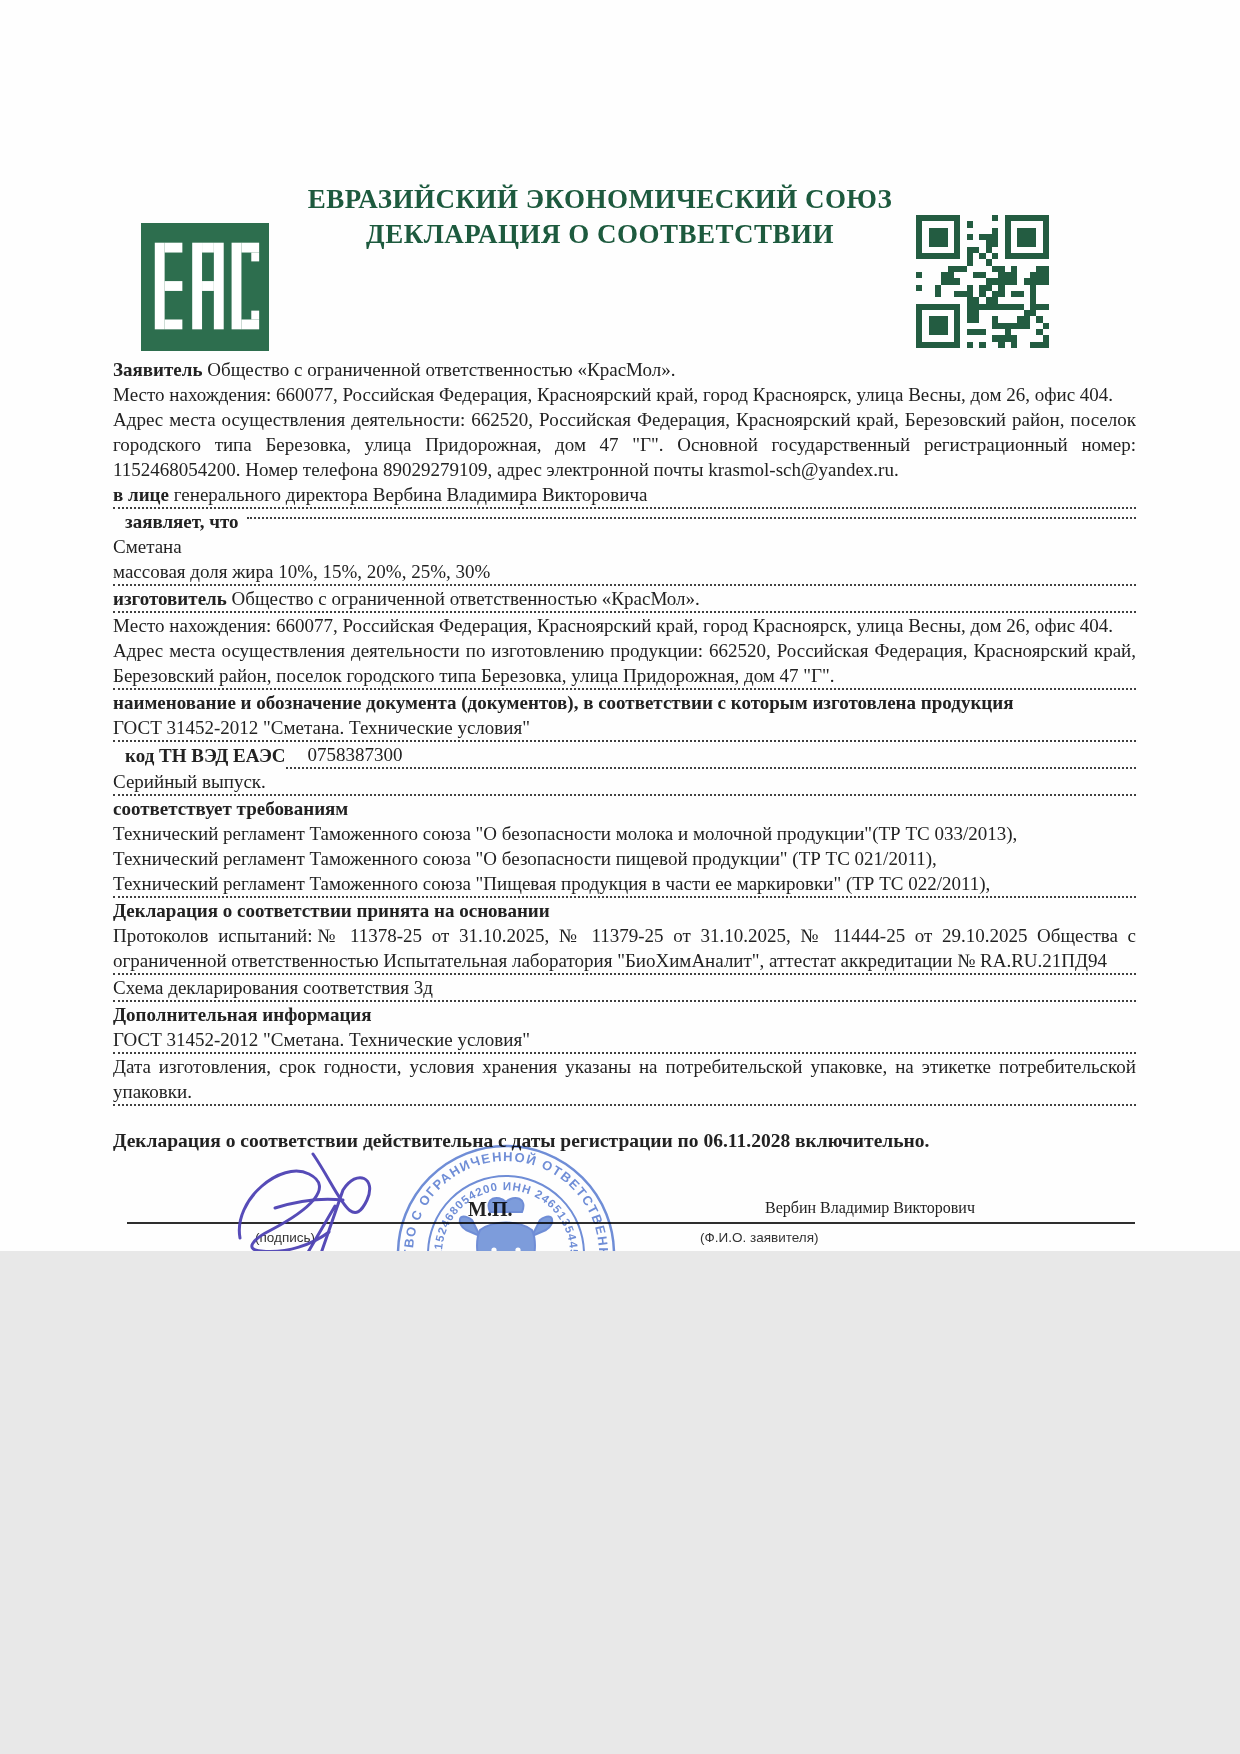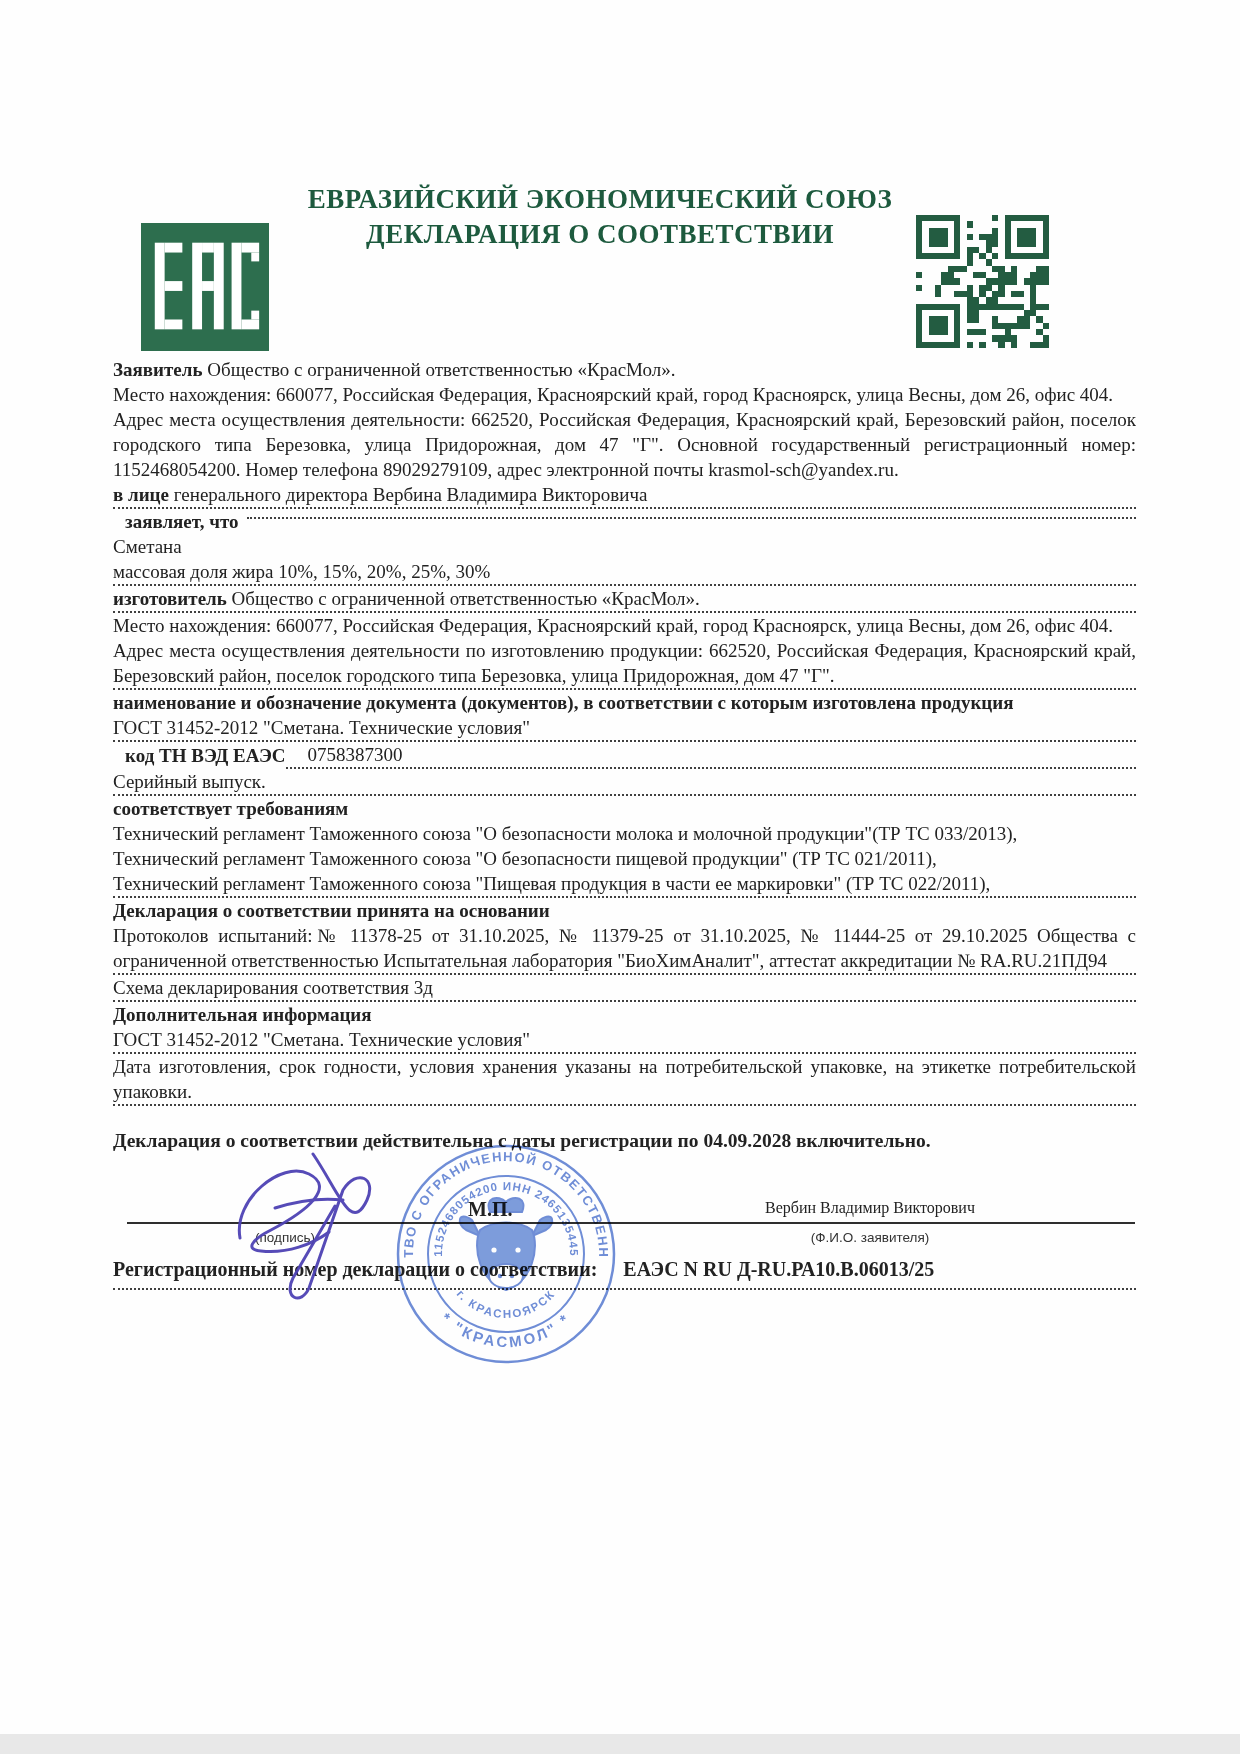--- a/index.html
+++ b/index.html
@@ -1,16 +1,16 @@
 <!DOCTYPE html>
 <html><head>
 <meta charset="utf-8">
 <style>
   html,body{margin:0;padding:0;background:#e8e8e8;}
-  .page{position:relative;width:1240px;height:1734px;background:#fefefe;margin:0 auto;
+  .page{position:relative;width:1240px;height:1251px;background:#fefefe;margin:0 auto;
         font-family:"Liberation Serif",serif;color:#222;overflow:hidden;}
 
   
   .titles{position:absolute;left:280px;top:182px;width:640px;text-align:center;
           font-weight:bold;color:#1d5a3e;font-size:27px;line-height:35px;letter-spacing:.5px;}
   .eac-logo{position:absolute;left:141px;top:223px;width:128px;height:128px;}
   .qr{position:absolute;left:916px;top:215px;width:133px;height:133px;}
 
   
   .content{position:absolute;left:113px;top:357px;width:1023px;font-size:19px;line-height:25px;}
@@ -22,21 +22,21 @@
   .leader{flex:1;border-bottom:2px dotted #3f3f3f;height:1px;transform:translateY(-4px);margin-left:8px;}
   .code-row .code-val{flex:1;border-bottom:2px dotted #3f3f3f;padding-left:22px;}
 
   
   .validity{position:absolute;left:113px;top:1130px;width:1023px;font-size:19.5px;font-weight:bold;}
   .sign-line{position:absolute;left:127px;top:1222px;width:1008px;border-top:2px solid #2e2e2e;}
   .mp{position:absolute;left:468px;top:1198px;font-size:20px;font-weight:bold;z-index:1;}
   .cap{font-family:"Liberation Sans",sans-serif;font-size:13.5px;color:#333;}
   .sig-cap{position:absolute;left:200px;top:1230px;width:170px;text-align:center;}
   .fio{position:absolute;left:700px;top:1199px;width:340px;text-align:center;font-size:16px;}
-  .fio-cap{position:absolute;left:700px;top:1230px;width:340px;text-align:center;}
+  .fio-cap{position:absolute;left:700px;top:1230px;width:340px;}
   .signature{position:absolute;left:215px;top:1138px;z-index:2;}
   .stamp{position:absolute;left:388px;top:1136px;z-index:3;opacity:.88;mix-blend-mode:multiply;}
   .reg-row{position:absolute;left:113px;width:1023px;display:flex;align-items:baseline;
            font-size:20px;font-weight:bold;border-bottom:2px dotted #3f3f3f;padding-bottom:7px;}
   .reg-row .val{margin-left:26px;}
   .reg1{top:1258px;} .reg2{top:1303px;}
   svg{display:block;}
 </style>
 </head>
 <body>
@@ -235,21 +235,21 @@
 
     <p class="b">Декларация о соответствии принята на основании</p>
     <p class="jst dot">Протоколов   испытаний:№ 11378-25 от 31.10.2025, № 11379-25 от 31.10.2025, № 11444-25 от 29.10.2025 Общества с ограниченной ответственностью Испытательная лаборатория "БиоХимАналит", аттестат аккредитации № RA.RU.21ПД94</p>
     <p class="dot">Схема декларирования соответствия 3д</p>
 
     <p class="b">Дополнительная информация</p>
     <p class="dot">ГОСТ 31452-2012  "Сметана. Технические условия"</p>
     <p class="jst dot">Дата изготовления, срок годности, условия хранения указаны на потребительской упаковке, на этикетке потребительской упаковки.</p>
   </div>
 
-  <div class="validity">Декларация о соответствии действительна с даты регистрации по 04.09.2028 включительно.</div>
+  <div class="validity">Декларация о соответствии действительна с даты регистрации по 06.11.2028 включительно.</div>
 
   <div class="sign-line"></div>
   <div class="mp">М.П.</div>
   <div class="cap sig-cap">(подпись)</div>
   <div class="fio">Вербин Владимир Викторович</div>
   <div class="cap fio-cap">(Ф.И.О. заявителя)</div>
 
   <div class="signature">
     <svg width="250" height="175" viewBox="0 0 250 175" fill="none">
       <g stroke="#4e42b4" stroke-width="3" stroke-linecap="round" opacity=".95">

